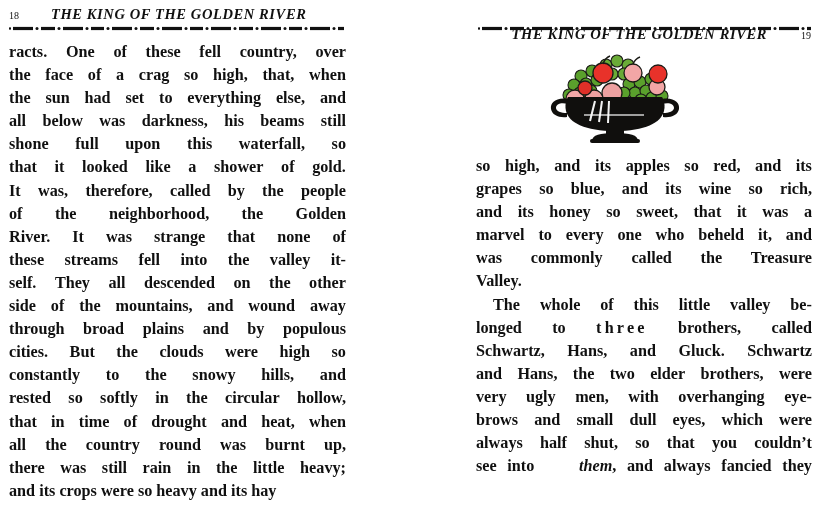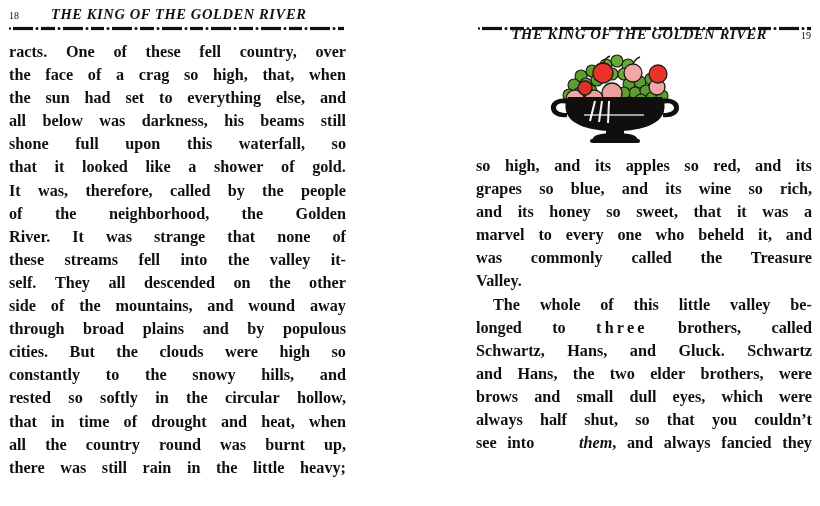--- a/index.html
+++ b/index.html
@@ -324,20 +324,23 @@
         <span class="line">
             <span class="w">there</span>
             <span class="w">was</span>
             <span class="w">still</span>
             <span class="w">rain</span>
             <span class="w">in</span>
             <span class="w">the</span>
             <span class="w">little</span>
             <span class="w">heavy;</span>
           </span>
+        <span class="line last">
+            <span class="w">and&nbsp;its&nbsp;crops&nbsp;were&nbsp;so&nbsp;heavy&nbsp;and&nbsp;its&nbsp;hay</span>
+          </span>
       </p>
     </div>
   </div>
 
   <div class="page page-right">
 
     <div class="runhead">
       <span class="runtitle">THE KING OF THE GOLDEN RIVER</span>
       <span class="folio">19</span>
     </div>
@@ -539,20 +542,28 @@
         <span class="line">
             <span class="w">and</span>
             <span class="w">Hans,</span>
             <span class="w">the</span>
             <span class="w">two</span>
             <span class="w">elder</span>
             <span class="w">brothers,</span>
             <span class="w">were</span>
           </span>
         <span class="line">
+            <span class="w">very</span>
+            <span class="w">ugly</span>
+            <span class="w">men,</span>
+            <span class="w">with</span>
+            <span class="w">overhanging</span>
+            <span class="w">eye-</span>
+          </span>
+        <span class="line">
             <span class="w">brows</span>
             <span class="w">and</span>
             <span class="w">small</span>
             <span class="w">dull</span>
             <span class="w">eyes,</span>
             <span class="w">which</span>
             <span class="w">were</span>
           </span>
         <span class="line">
             <span class="w">always</span>

